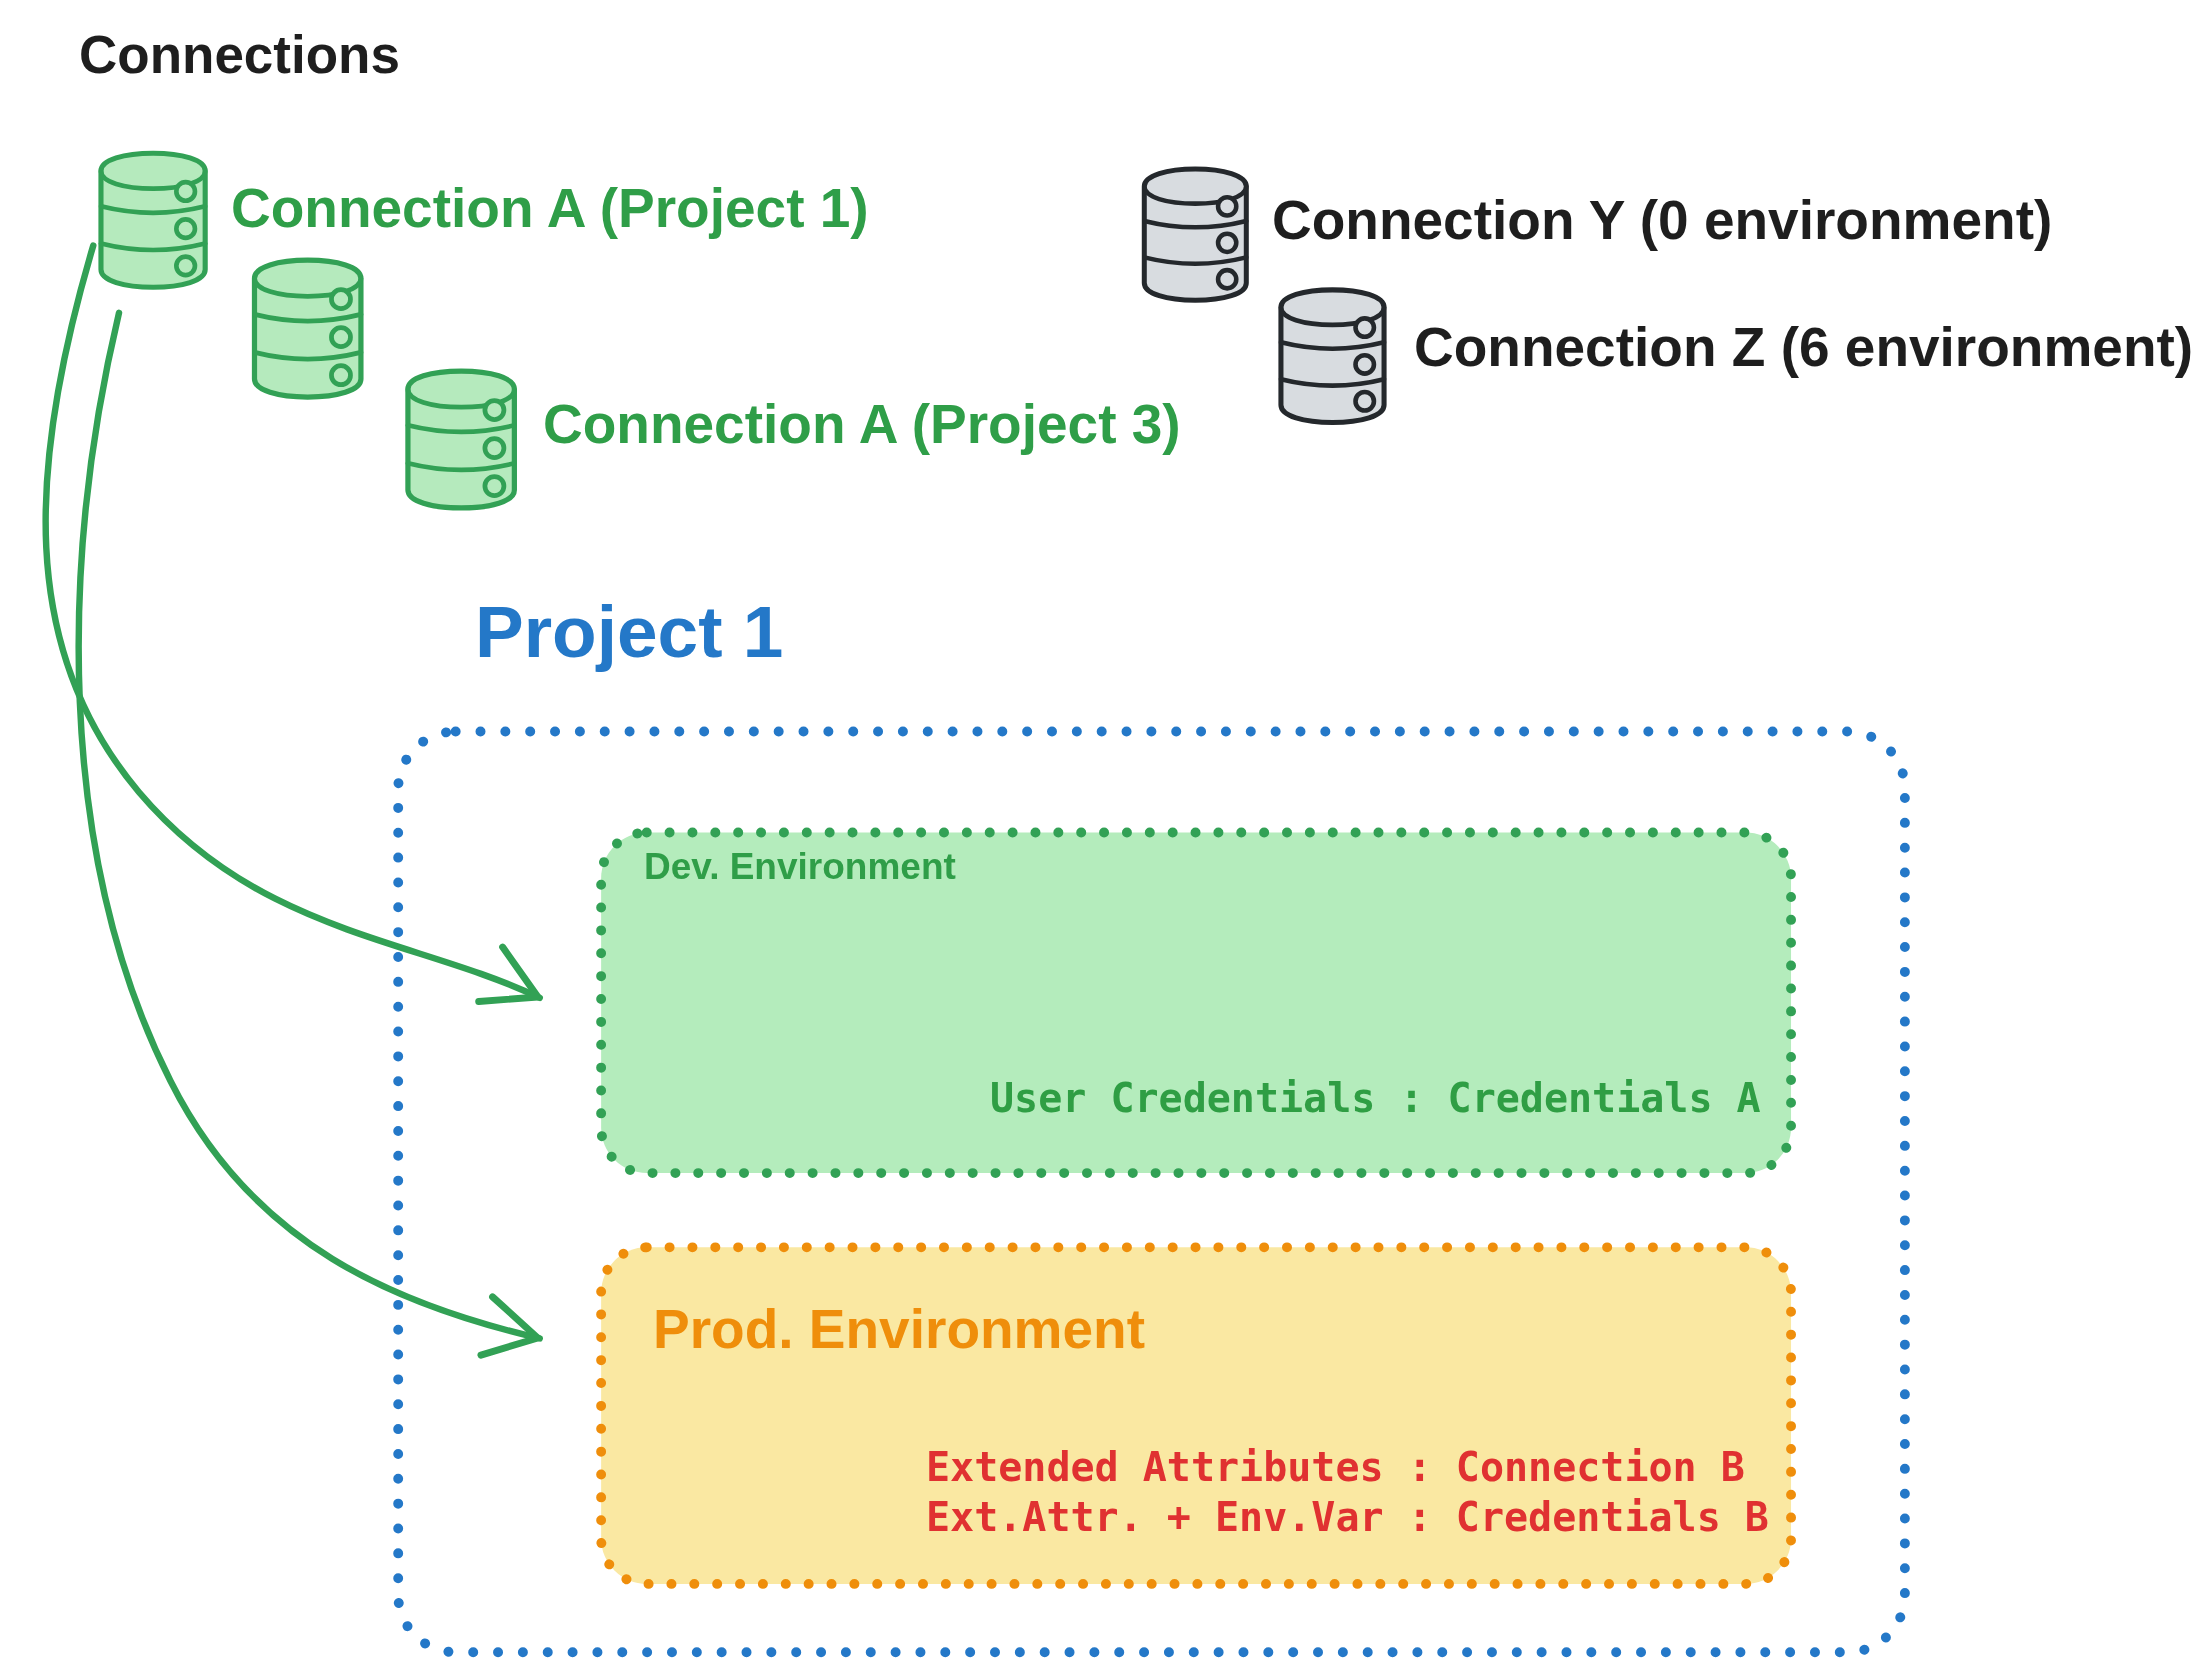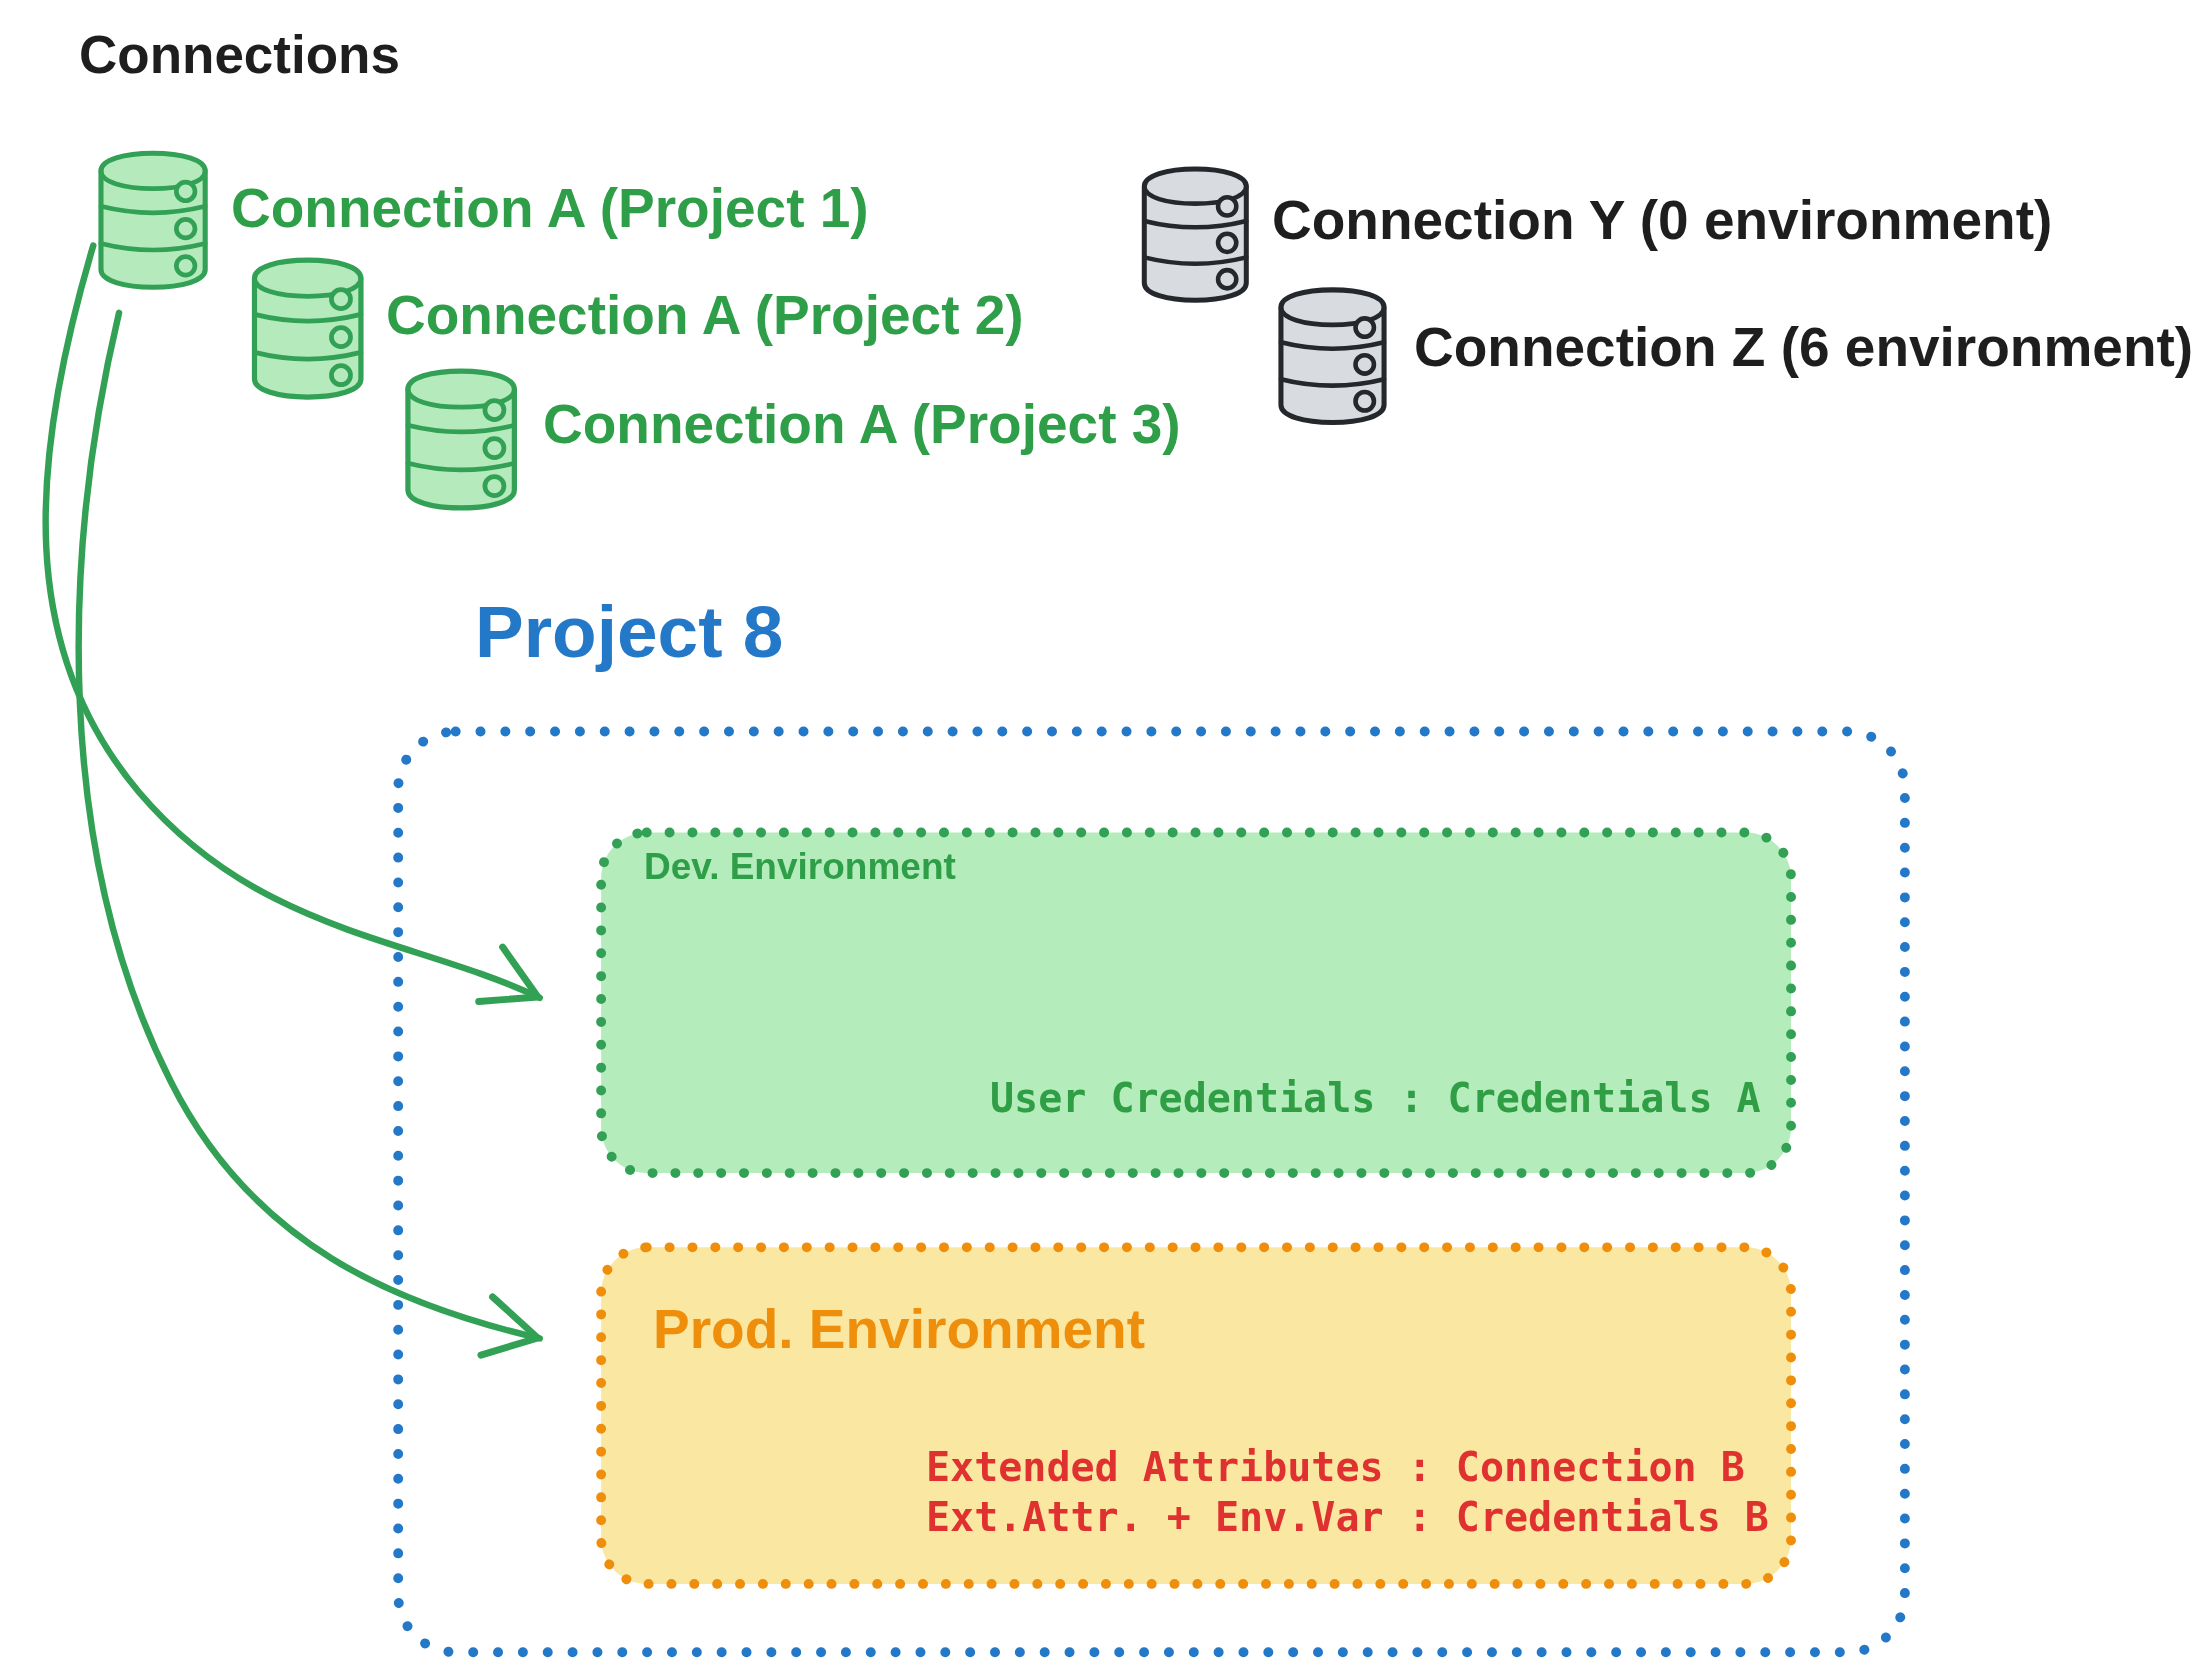--- a/index.html
+++ b/index.html
@@ -75,27 +75,26 @@
     <use href="#db-cyl" class="cyl-green" transform="translate(253,260) scale(0.96)"></use>
     <use href="#db-cyl" class="cyl-green" transform="translate(408,372) scale(0.96)"></use>
 
     <use href="#db-cyl" class="cyl-gray" transform="translate(1152,168) scale(0.92)"></use>
     <use href="#db-cyl" class="cyl-gray" transform="translate(1290,290) scale(0.93)"></use>
   </svg>
 
   <div class="t ink" style="left:79px; top:26px; font-size:53px;">Connections</div>
 
   <div class="t green" style="left:231px; top:178px; font-size:55px;">Connection A (Project 1)</div>
-  <div class="t green" style="left:386px; top:285px; font-size:55px;">Connection A (Project 2)</div>
   <div class="t green" style="left:543px; top:394px; font-size:55px;">Connection A (Project 3)</div>
 
   <div class="t ink" style="left:1272px; top:190px; font-size:55px;">Connection Y (0 environment)</div>
   <div class="t ink" style="left:1414px; top:317px; font-size:55px;">Connection Z (6 environment)</div>
 
-  <div class="t blue" style="left:475px; top:592px; font-size:73px;">Project 8</div>
+  <div class="t blue" style="left:475px; top:592px; font-size:73px;">Project 1</div>
 
   <div class="t green" style="left:644px; top:847px; font-size:37px;">Dev. Environment</div>
   <div class="t mono green" style="left:990px; top:1076px; font-size:40px; color:#2f9e44;">User Credentials : Credentials A</div>
 
   <div class="t orange" style="left:653px; top:1299px; font-size:55px;">Prod. Environment</div>
   <div class="t mono red" style="left:926px; top:1445px; font-size:40px;">Extended Attributes : Connection B</div>
   <div class="t mono red" style="left:926px; top:1495px; font-size:40px;">Ext.Attr. + Env.Var : Credentials B</div>
 
 </div>
 

